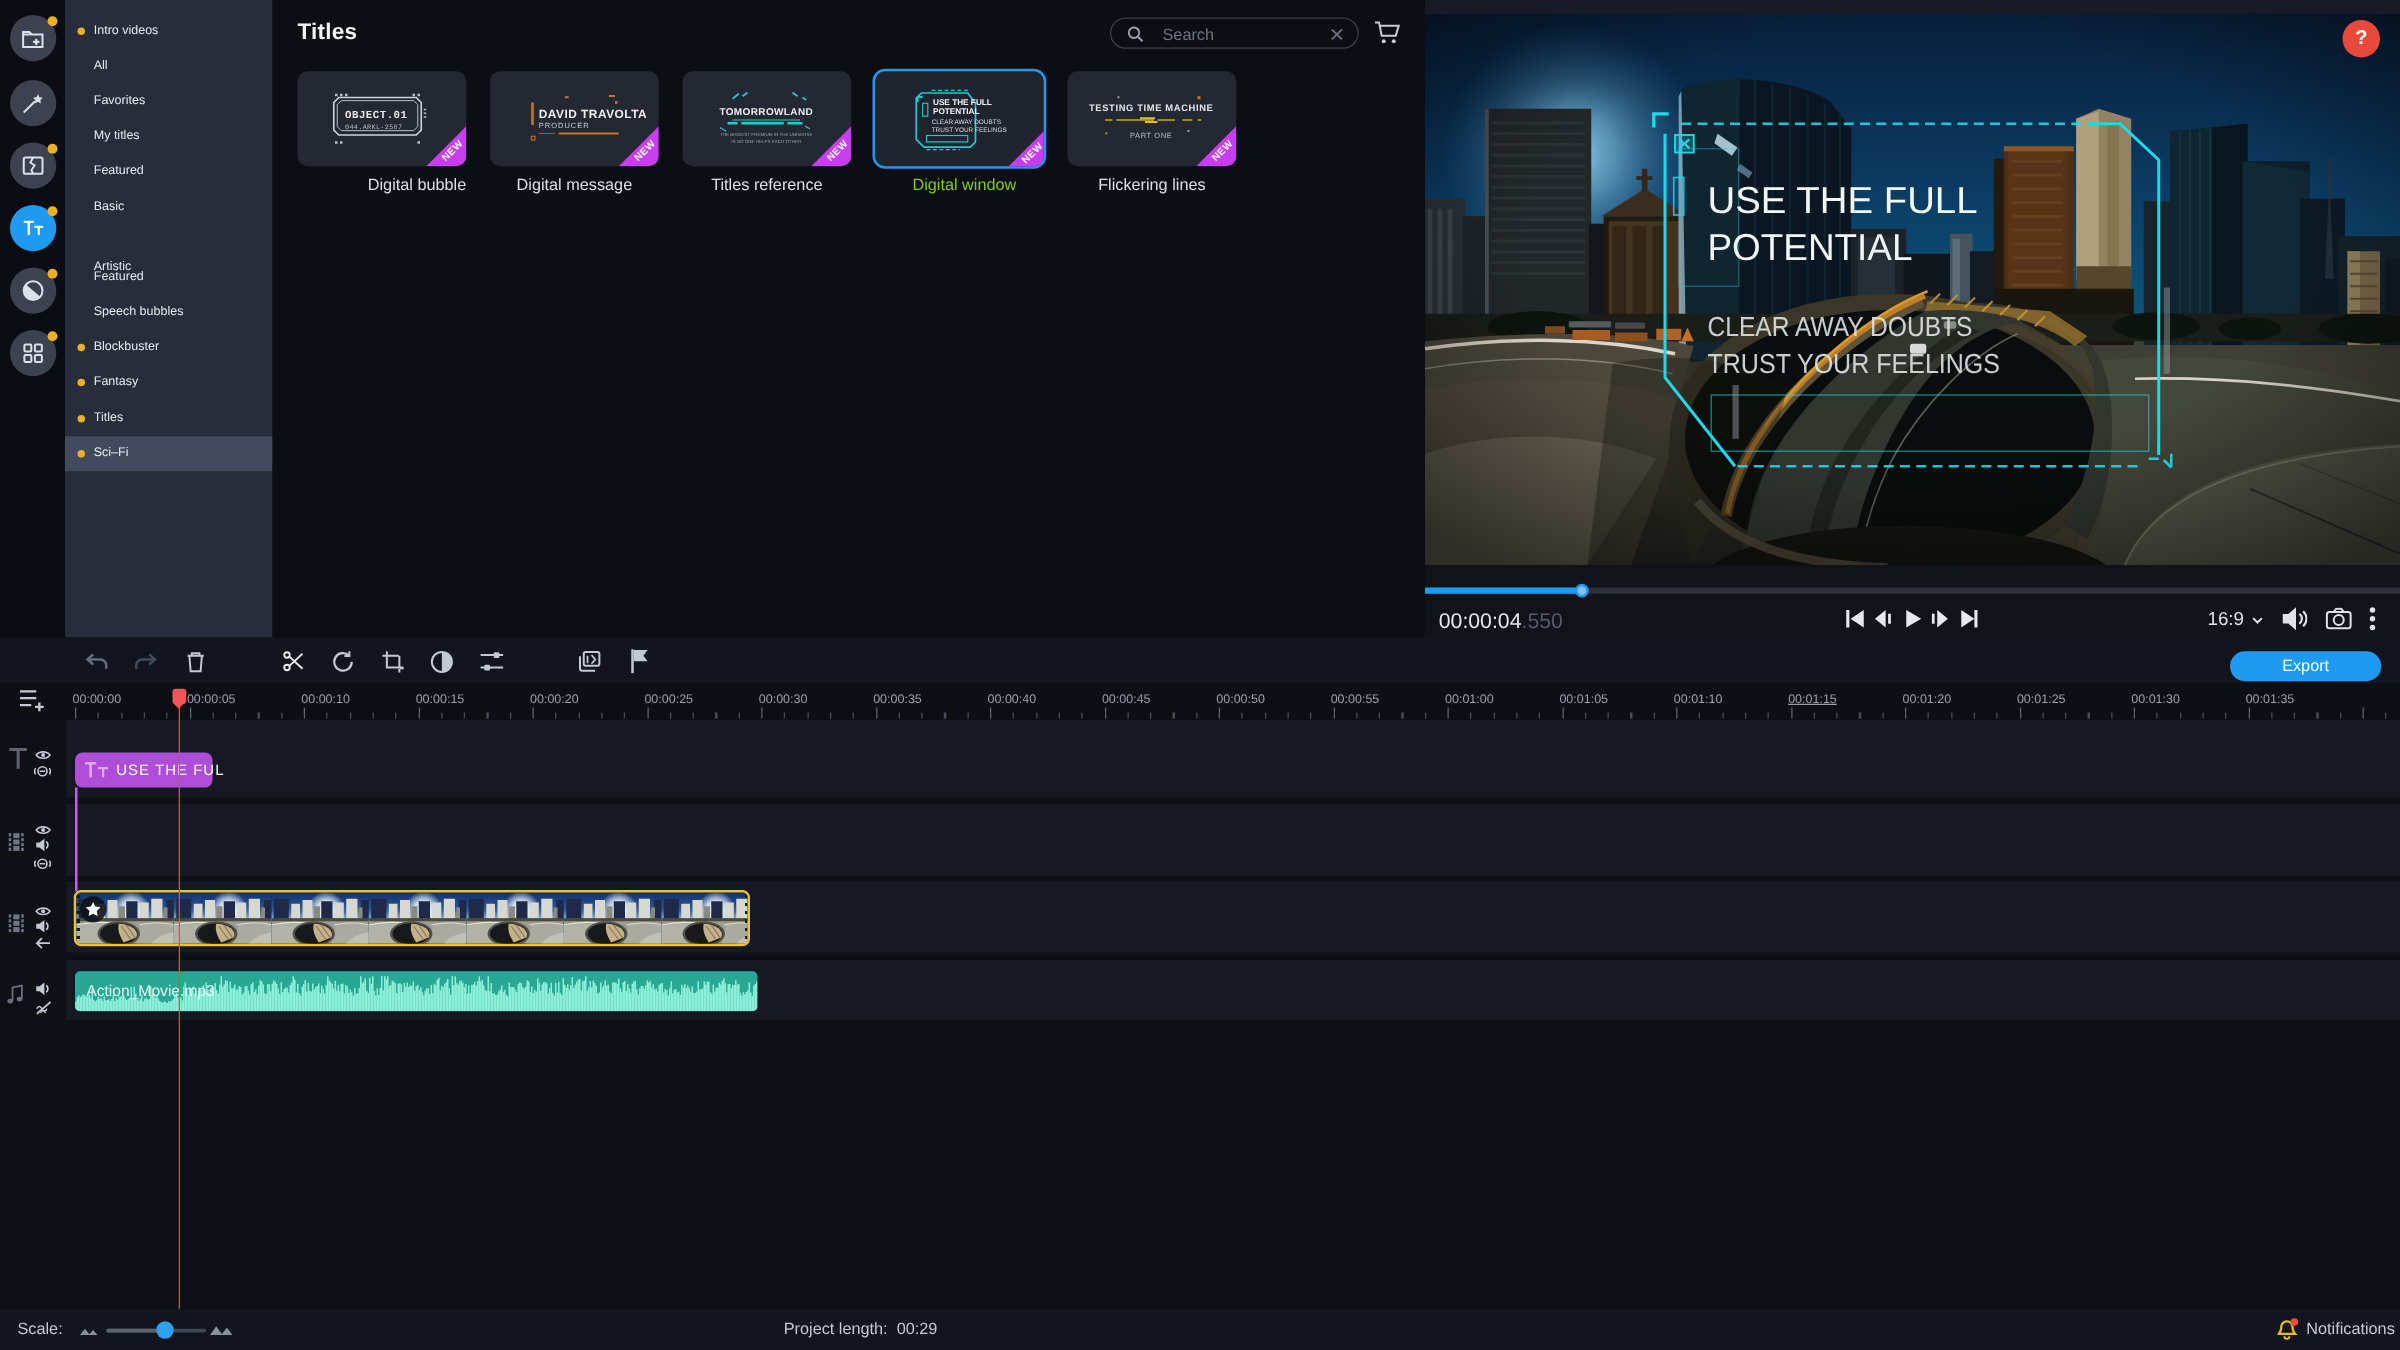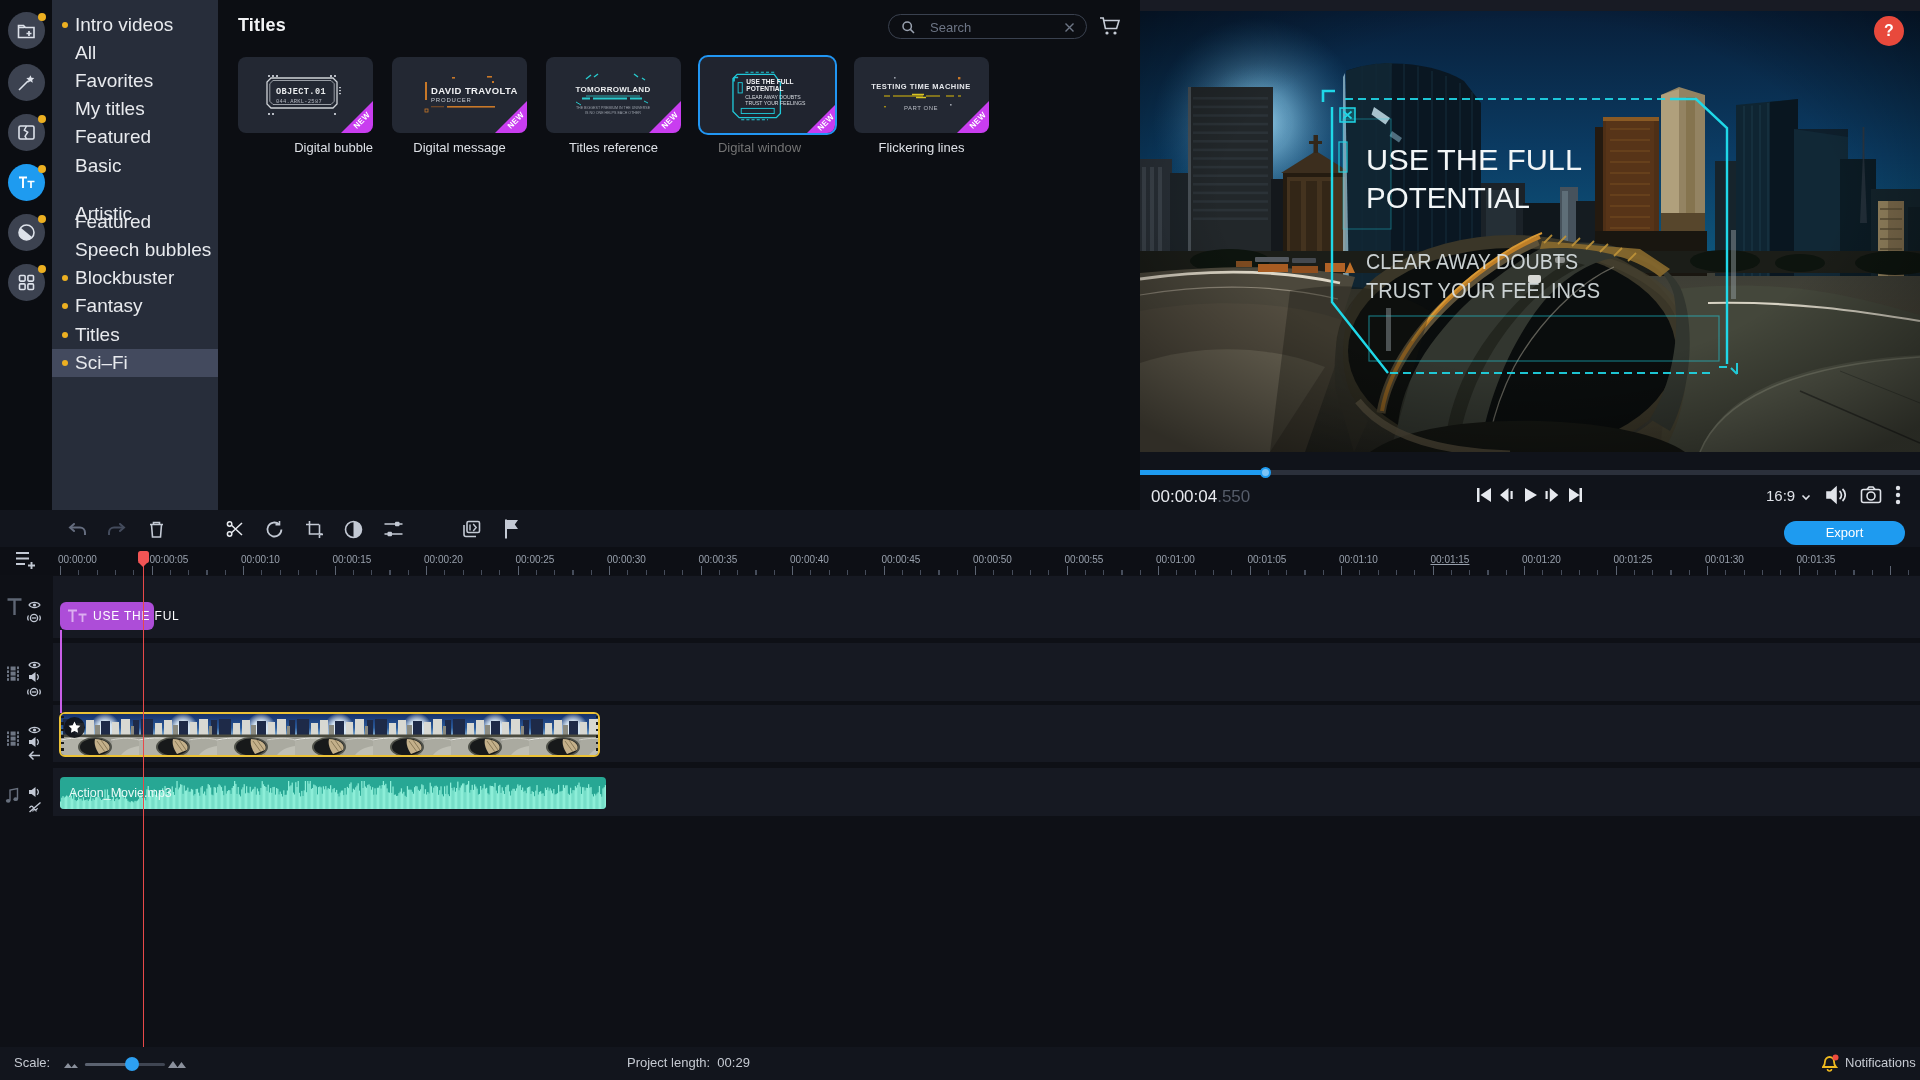--- a/index.html
+++ b/index.html
@@ -7,21 +7,21 @@
   font-family:"Liberation Sans", sans-serif; }
 
 
 #rail { position:absolute; left:0; top:0; width:52px; height:510px; background:#0b0d12; z-index:5; }
 .railbtn { position:absolute; left:8px; width:37px; height:37px; border-radius:50%; background:#3c4250; }
 .railbtn svg { position:absolute; left:8px; top:8px; }
 .raildot { position:absolute; width:8px; height:8px; border-radius:50%; background:#edb021; }
 
 
 #sidebar { position:absolute; left:52px; top:0; width:166px; height:510px; background:#272d3a; }
-.srow { position:absolute; left:0; width:166px; height:28px; line-height:28px; color:#e8eaee; font-size:19px; }
+.srow { position:absolute; left:0; width:166px; height:28px; line-height:28px; color:#e8eaee; font-size:10px; }
 .srow .txt { position:absolute; left:23px; }
 .srow .dot { position:absolute; left:10px; top:11px; width:6px; height:6px; border-radius:50%; background:#edb021; }
 .srow.sel { background:#434a5e; }
 
 
 #panel { position:absolute; left:218px; top:0; width:922px; height:510px; background:#0c0e13; }
 #panel h1 { position:absolute; left:20px; top:15px; font-size:18px; font-weight:700; color:#f2f3f5; letter-spacing:0.2px;}
 #search { position:absolute; left:670px; top:14px; width:199px; height:25px; border:1px solid #3a414f; border-radius:13px; }
 .card { position:absolute; top:57px; width:135px; height:76px; background:#232833; border-radius:8px; overflow:hidden; }
 .cap { position:absolute; top:140px; width:135px; text-align:center; font-size:13px; color:#dde0e6; }
@@ -245,21 +245,21 @@
       </g>
       <text x="45" y="25" fill="#f2f3f5" font-size="6.4" font-weight="700">USE THE FULL</text>
       <text x="45" y="32" fill="#f2f3f5" font-size="6.4" font-weight="700">POTENTIAL</text>
       <text x="44" y="40" fill="#d8dce2" font-size="5">CLEAR AWAY DOUBTS</text>
       <text x="44" y="46" fill="#d8dce2" font-size="5">TRUST YOUR FEELINGS</text>
     </svg>
     <div class="ribbon" style="right:-2px;bottom:-2px;">
         <span>NEW</span>
       </div>
   </div>
-  <div class="cap" style="left:474px; color:#737373;">Digital window</div>
+  <div class="cap" style="left:486px; color:#84cc16;">Digital window</div>
 
   <div class="card" style="left:636px;">
     <svg width="135" height="76" viewBox="0 0 135 76">
       <text x="67" y="32" fill="#e4e6ea" font-size="7.5" font-weight="700" letter-spacing="0.5" text-anchor="middle">TESTING TIME MACHINE</text>
       <g stroke="#d8c422" stroke-width="1.6">
         <path d="M30 39 h6 M39 39 h30 M72 39 h14" stroke="#a08a18"></path>
         <path d="M58 37.5 h12 M62 40.5 h10"></path>
         <path d="M92 39 h8 M104 39 h3" stroke="#a08a18"></path>
       </g>
       <text x="67" y="53" fill="#b8bcc4" font-size="6" letter-spacing="0.5" text-anchor="middle">PART ONE</text>
@@ -768,21 +768,21 @@
         </svg></div>
       <div style="position:absolute;left:28px;top:224px;"><svg width="14" height="12" viewBox="0 0 14 12" fill="none" stroke="#c2c8d4" stroke-width="1.2">
           <path d="M1.5 7 C2.5 4.5 4.5 4.5 5.5 7 C6.5 9.5 8.5 9.5 9.5 7"></path>
           <path d="M4.5 10.5 C5.5 8 7.5 8 8.5 10.5" opacity="0.8"></path>
           <path d="M1.5 11 L12.5 1.5" stroke-width="1.4"></path>
         </svg></div>
     </div>
 
   <div style="position:absolute;left:60px;top:55px;width:1.5px;height:83px;background:#c95fe8;"></div>
 
-  <div style="position:absolute;left:60px;top:27px;width:94px;height:28px;background:#ad4dd8;border-radius:6px;">
+  <div style="position:absolute;left:60px;top:27px;width:110px;height:28px;background:#ad4dd8;border-radius:6px;">
     <svg style="position:absolute;left:7px;top:6px;" width="22" height="16" viewBox="0 0 22 16" fill="none" stroke="#dcaef0" stroke-width="2">
       <path d="M1 2.5 h9 M5.5 2.5 V14"></path>
         <path d="M11.5 6.5 h8 M15.5 6.5 V14" stroke-width="1.8"></path>
     </svg>
     <span style="position:absolute;left:33px;top:7px;font-size:12px;color:#fdfdff;letter-spacing:0.8px;white-space:nowrap;">USE THE FUL</span>
   </div>
 
   <div id="vclip" style="position:absolute;left:59px;top:137px;width:541px;height:45px;border:2px solid #ecc235;border-radius:6px;background:#0a2c4e;overflow:hidden;">
     <div id="thumbs">
         <div style="width:546px;height:41px;overflow:hidden;">

